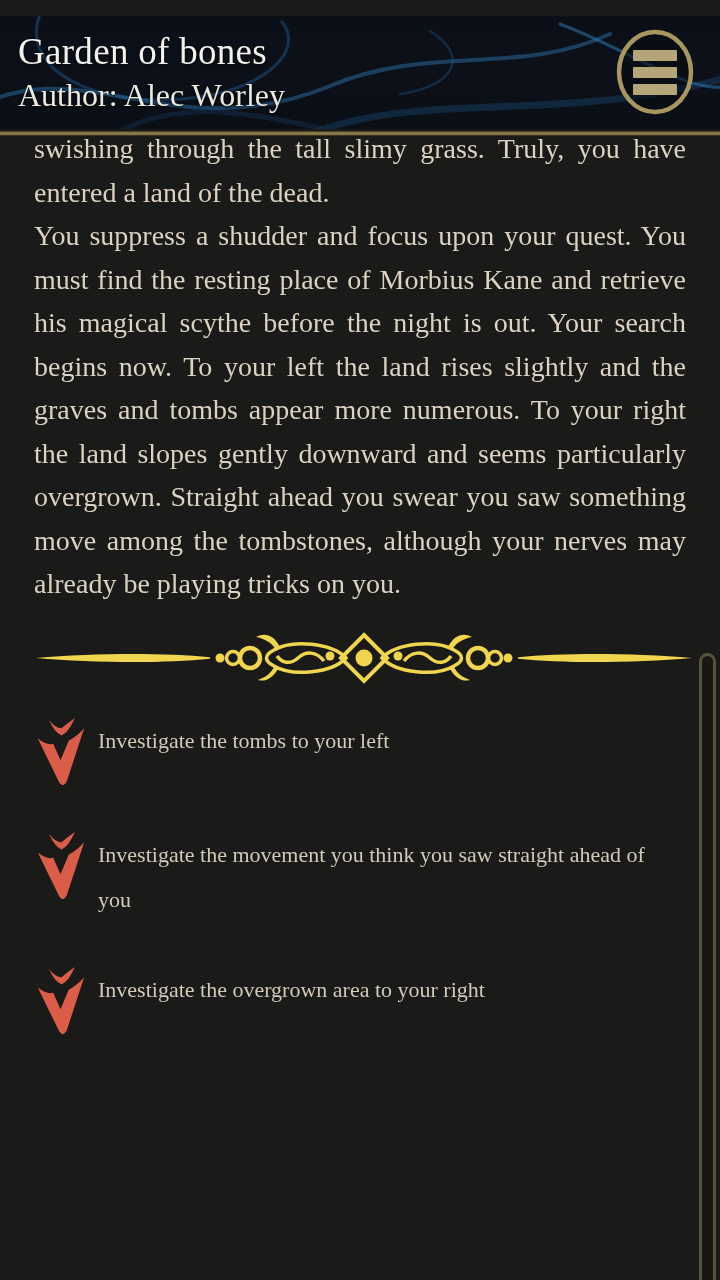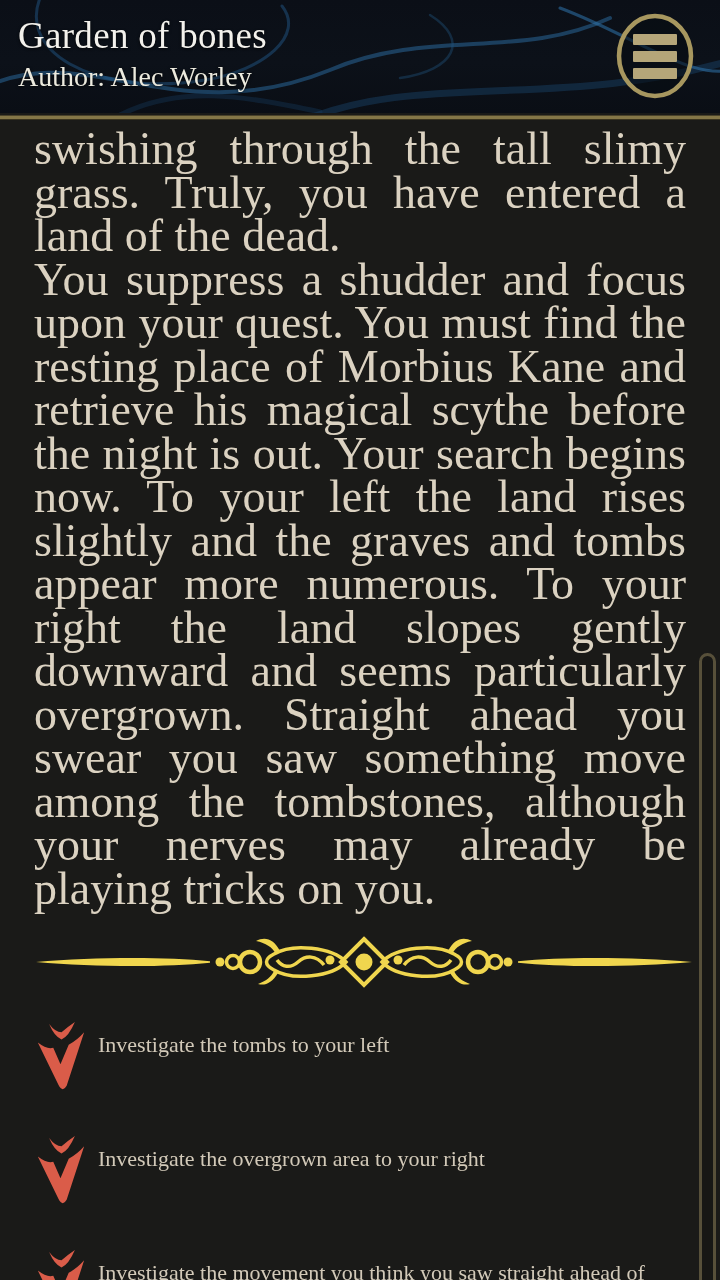--- a/index.html
+++ b/index.html
@@ -3,21 +3,21 @@
 <meta charset="utf-8">
 <style>
   html,body{margin:0;padding:0;background:#000;}
   .screen{
     position:relative;width:720px;height:1280px;overflow:hidden;
     background:#1a1a18;
     font-family:"Liberation Serif","DejaVu Serif",serif;
   }
 
   
-  .header{position:absolute;top:0;left:0;width:720px;height:122px;}
+  .header{position:absolute;top:16px;left:0;width:720px;height:122px;}
   .header-art{
     position:absolute;top:0;left:0;width:720px;height:113px;z-index:4;
     background:linear-gradient(180deg,#0b0f17 0%,#0c1119 55%,#0a0e15 100%);
     overflow:hidden;
   }
   .header-art svg{position:absolute;top:0;left:0;}
   .header-line{
     position:absolute;top:116px;left:0;width:720px;height:3px;
     background:#847647;z-index:2;
     box-shadow:0 -1px 0 #4a422a, 0 1px 0 #3a341f;
@@ -26,32 +26,32 @@
     position:absolute;z-index:3;color:#d8cec0;
     font-size:34px;line-height:44px;
   }
   .title{
     position:absolute;left:18px;top:14px;z-index:5;
     font-size:37px;color:#f3f1ec;letter-spacing:.3px;
     text-shadow:0 1px 3px rgba(0,0,0,.8);
   }
   .author{
     position:absolute;left:18px;top:61px;z-index:5;
-    font-size:28px;color:#eceade;
+    font-size:32px;color:#eceade;
     text-shadow:0 1px 3px rgba(0,0,0,.8);
   }
   .menu-btn{
     position:absolute;left:615px;top:13px;width:80px;height:86px;z-index:6;
     background:none;border:none;padding:0;cursor:pointer;
   }
 
   
   .content{position:absolute;top:122px;left:0;width:720px;padding:0 34px;box-sizing:border-box;z-index:1;}
   .para{
-    margin:0;color:#dbd2c1;font-size:46px;line-height:43.5px;
+    margin:0;color:#dbd2c1;font-size:28px;line-height:43.5px;
     text-align:justify;text-justify:inter-word;
   }
   .para.partial{margin-top:5px;}
   .para.main{}
 
   .divider{display:block;margin:24px auto 0 auto;}
 
   .choices{margin-top:32px;}
   .choice{
     display:flex;align-items:flex-start;margin-bottom:44px;cursor:pointer;
@@ -145,31 +145,31 @@
         <div class="choice-label">Investigate the tombs to your left</div>
       </div>
 
       <div class="choice">
         <svg class="choice-icon" viewBox="0 0 52 68">
           <g fill="#da5c49">
             <path d="M14,2 Q20,10 26,10 Q33,4 39,0 Q33,14 26,17 Q19,14 14,2 Z"></path>
             <path d="M3,20 Q12,27 18,25 L25,41 L33,22 Q41,18 48,10 L31,62 Q27,69 23,61 Z"></path>
           </g>
         </svg>
-        <div class="choice-label">Investigate the overgrown area to your right</div>
+        <div class="choice-label">Investigate the movement you think you saw straight ahead of you</div>
       </div>
 
       <div class="choice">
         <svg class="choice-icon" viewBox="0 0 52 68">
           <g fill="#da5c49">
             <path d="M14,2 Q20,10 26,10 Q33,4 39,0 Q33,14 26,17 Q19,14 14,2 Z"></path>
             <path d="M3,20 Q12,27 18,25 L25,41 L33,22 Q41,18 48,10 L31,62 Q27,69 23,61 Z"></path>
           </g>
         </svg>
-        <div class="choice-label">Investigate the movement you think you saw straight ahead of you</div>
+        <div class="choice-label">Investigate the overgrown area to your right</div>
       </div>
 
     </div>
   </div>
 
   <div class="scroll-thumb"></div>
 
 </div>
 
 </body></html>

